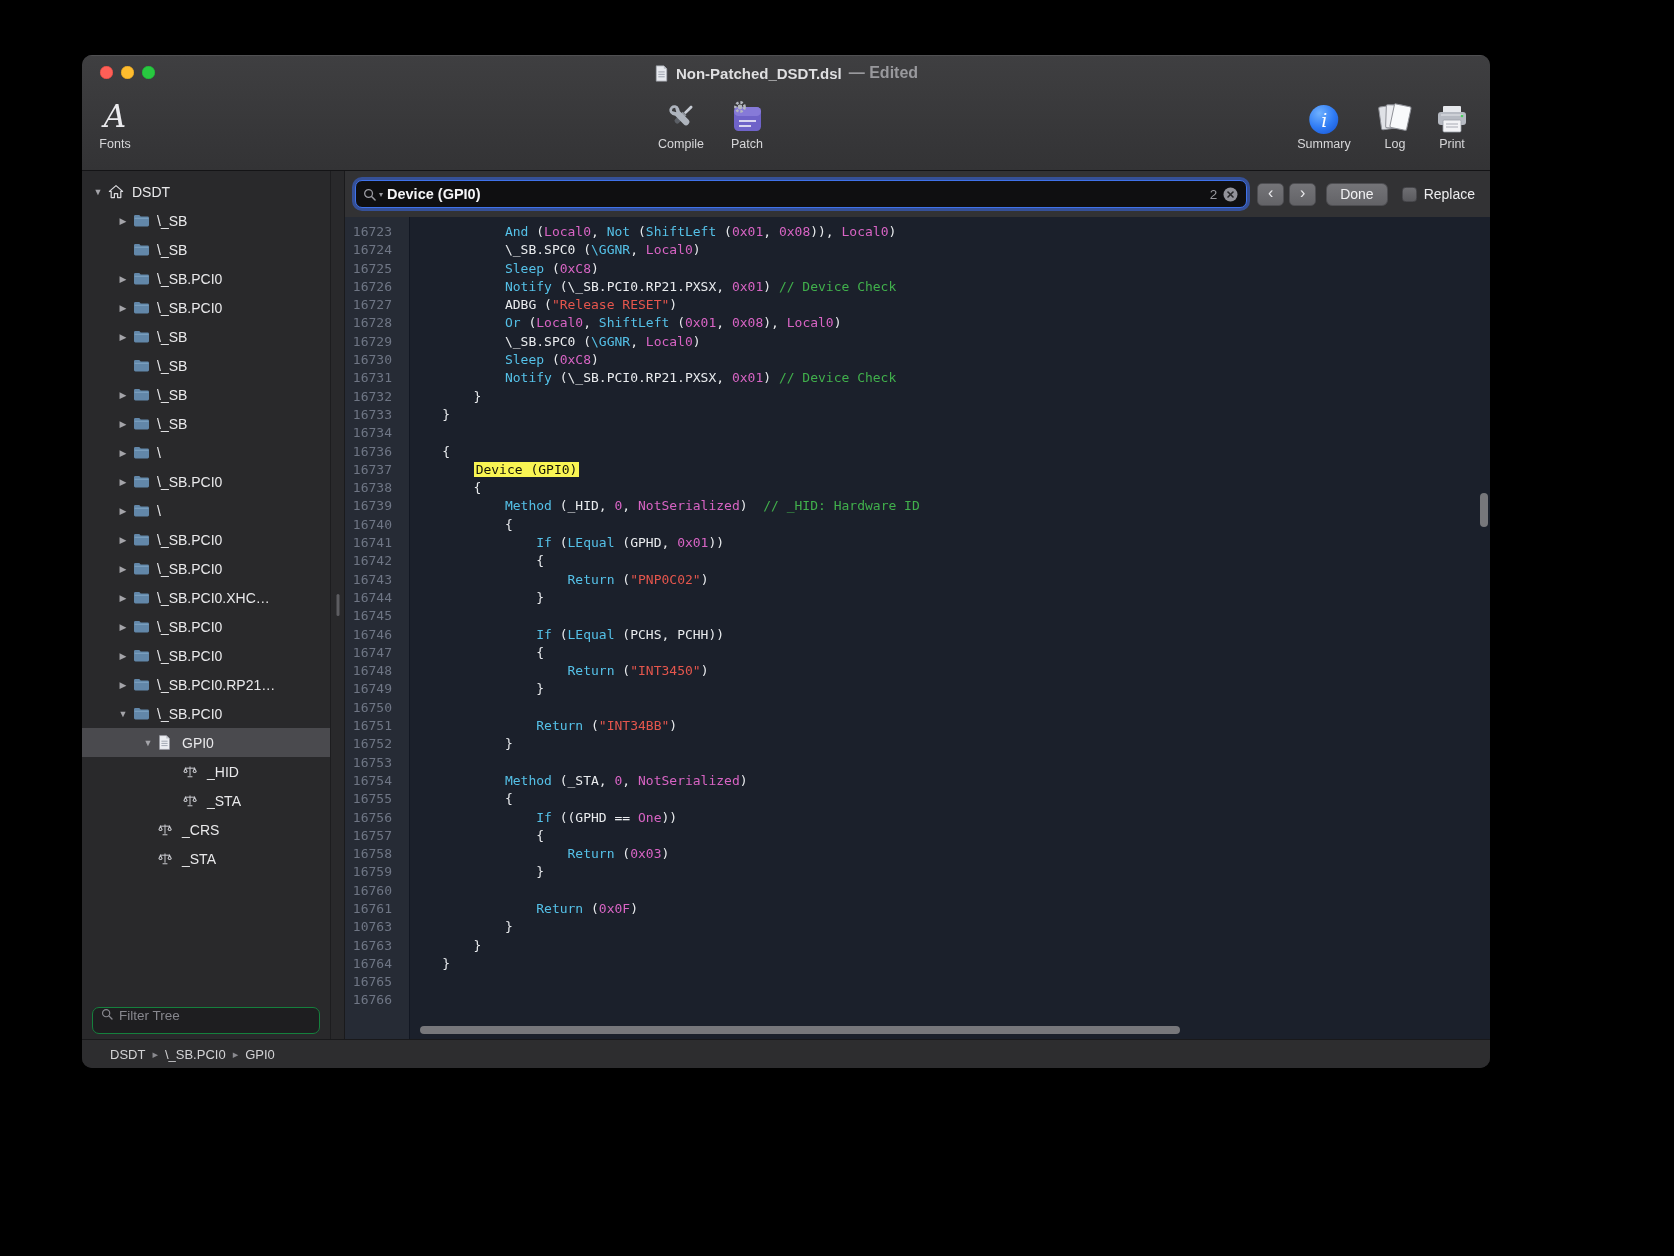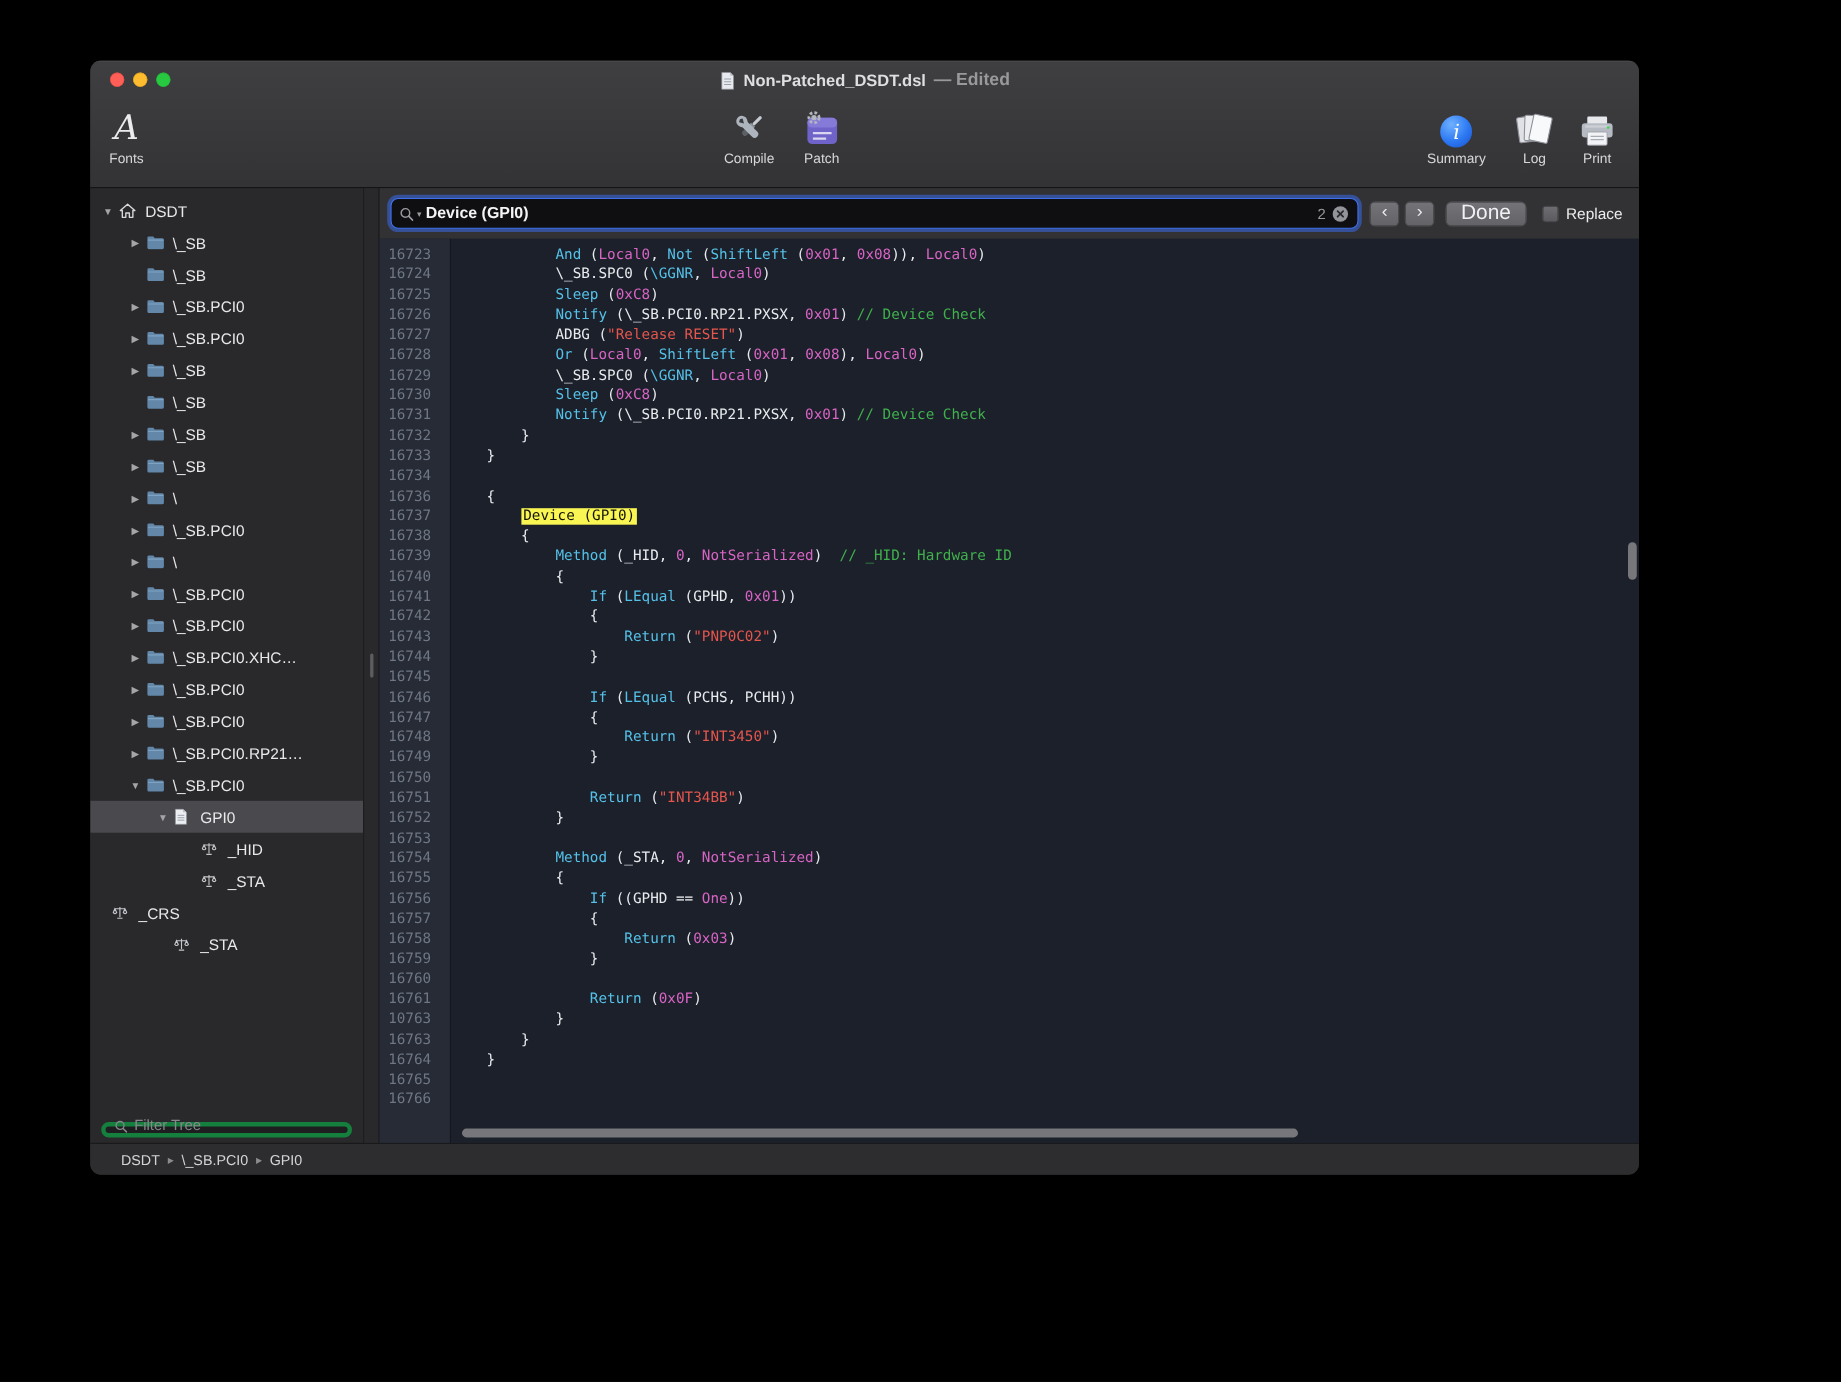--- a/index.html
+++ b/index.html
@@ -35,22 +35,22 @@
   
   .content{flex:1;display:flex;min-height:0;}
 
   .sidebar{width:248px;flex:none;background:#29292b;display:flex;flex-direction:column;min-height:0;}
   .tree{flex:1;padding-top:6px;overflow:hidden;}
   .tree-row{height:29px;display:flex;align-items:center;font-size:14px;color:#e9e9eb;white-space:nowrap;}
   .tree-row.selected{background:#4a4a4e;}
   .disclosure{width:20px;flex:none;text-align:center;font-size:9px;color:#a4a4a9;}
   .tree-icon{width:22px;flex:none;display:flex;align-items:center;justify-content:flex-start;}
   .tree-label{margin-left:2px;}
-  .filter-box{margin:auto 10px 5px 10px;height:14px;flex:none;background:#1e1e20;
-    border:4px solid #15803d;border-radius:7px;display:flex;align-items:flex-end;padding:0 8px;gap:6px;}
+  .filter-box{margin:auto 10px 5px 10px;height:27px;flex:none;background:#1e1e20;
+    border:1px solid #15803d;border-radius:7px;display:flex;align-items:flex-start;padding:0 8px;gap:6px;}
   .filter-input{flex:1;background:transparent;border:0;outline:0;color:#e9e9e9;font-size:13.5px;
     font-family:"Liberation Sans",sans-serif;}
   .filter-input::placeholder{color:#87878d;}
 
   .splitter{width:15px;flex:none;background:#29292b;border-left:1px solid #1d1d1f;
     border-right:1px solid #1a1a1c;position:relative;}
   .splitter-handle{position:absolute;top:50%;left:50%;transform:translate(-50%,-50%);
     width:3px;height:22px;border-radius:2px;background:#5d5d61;}
 
   .main{flex:1;display:flex;flex-direction:column;background:#323234;min-width:0;}
@@ -61,21 +61,21 @@
     box-shadow:0 0 0 3px rgba(57,106,234,.55);display:flex;align-items:center;padding:0 8px 0 7px;gap:4px;}
   .sf-input{flex:1;background:transparent;border:0;outline:0;color:#f4f4f6;font-size:14.5px;
     font-family:"Liberation Sans",sans-serif;font-weight:bold;}
   .sf-count{color:#97979c;font-size:13.5px;margin-right:2px;}
   .sf-chevron{color:#9a9aa1;font-size:8px;margin-left:-1px;}
   .nav-group{display:flex;gap:5px;}
   .nav-btn{width:27px;height:23px;border-radius:5px;background:linear-gradient(#747478,#636367);
     border:1px solid #4e4e52;color:#ebebee;font-size:16px;line-height:1;
     display:flex;align-items:center;justify-content:center;padding-bottom:3px;}
   .done-btn{height:23px;padding:0 13px;border-radius:6px;background:linear-gradient(#747478,#636367);
-    border:1px solid #4e4e52;color:#f1f1f3;font-size:19px;display:flex;align-items:center;}
+    border:1px solid #4e4e52;color:#f1f1f3;font-size:14px;display:flex;align-items:center;}
   .replace-wrap{display:flex;align-items:center;gap:7px;margin-left:4px;}
   .checkbox{width:15px;height:15px;border-radius:3.5px;background:linear-gradient(#6e6e72,#5b5b5f);
     border:1px solid #49494d;}
   .replace-label{font-size:14px;color:#ededef;}
 
   
   .editor{flex:1;position:relative;background:#1b202b;overflow:hidden;
     font-family:"DejaVu Sans Mono",monospace;font-size:13px;line-height:18.3px;}
   .gutter-bg{position:absolute;left:0;top:0;bottom:0;width:65px;background:#262b35;
     border-right:1px solid #121722;}
@@ -439,21 +439,21 @@
                   <line x1="7.5" y1="1.6" x2="7.5" y2="11.6"></line>
                   <line x1="2.6" y1="3.4" x2="12.4" y2="3.4"></line>
                   <path d="M2.6 3.4 L1 7 a1.9 1.9 0 0 0 3.4 0 Z"></path>
                   <path d="M12.4 3.4 L10.8 7 a1.9 1.9 0 0 0 3.4 0 Z"></path>
                   <line x1="4.9" y1="12.6" x2="10.1" y2="12.6"></line>
                 </g>
               </svg>
             </span>
             <span class="tree-label">_STA</span>
           </div>
-          <div class="tree-row" style="">
+          <div class="tree-row" style="padding-left: 56px;">
             <span class="disclosure"></span>
             <span class="tree-icon">
               <svg width="14" height="14" viewBox="0 0 15 15">
                 <g stroke="#c6c7cc" stroke-width="1.1" fill="none">
                   <line x1="7.5" y1="1.6" x2="7.5" y2="11.6"></line>
                   <line x1="2.6" y1="3.4" x2="12.4" y2="3.4"></line>
                   <path d="M2.6 3.4 L1 7 a1.9 1.9 0 0 0 3.4 0 Z"></path>
                   <path d="M12.4 3.4 L10.8 7 a1.9 1.9 0 0 0 3.4 0 Z"></path>
                   <line x1="4.9" y1="12.6" x2="10.1" y2="12.6"></line>
                 </g>

